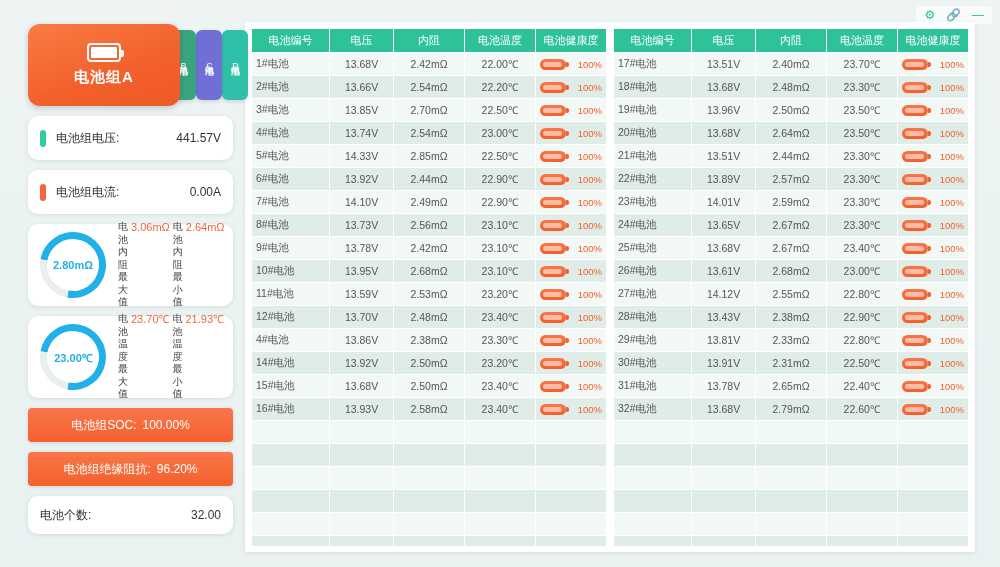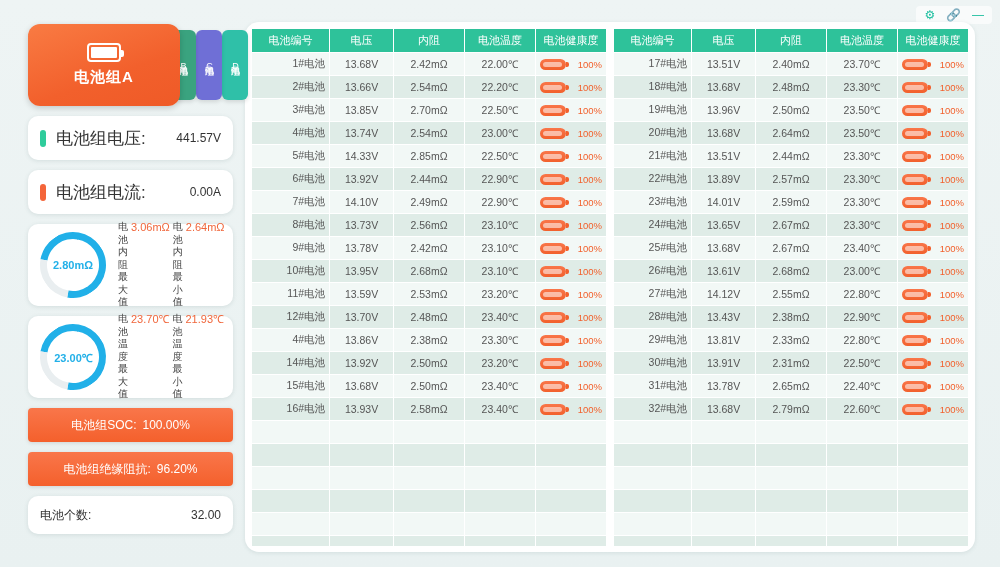--- a/index.html
+++ b/index.html
@@ -68,21 +68,21 @@
 
   .card {
     background: #fff; border-radius: 10px;
     box-shadow: 0 1px 4px rgba(80,110,110,0.16);
     padding: 10px 12px;
   }
   .row-item { display: flex; align-items: center; gap: 10px; height: 24px; }
   .bar-icon { width: 6px; height: 17px; border-radius: 3px; }
   .bar-green { background: #2ecc9b; }
   .bar-orange { background: #f4653a; }
-  .row-label { font-size: 17px; color: #333; }
+  .row-label { font-size: 12px; color: #333; }
   .row-value { font-size: 12px; color: #333; margin-left: auto; }
 
   .gauge-card { display: flex; align-items: center; gap: 12px; height: 82px; }
   .ring {
     width: 66px; height: 66px; border-radius: 50%;
     border: 7px solid #21b0e8;
     border-left-color: #e9eef0;
     display: flex; align-items: center; justify-content: center;
     flex: 0 0 auto;
     transform: rotate(-35deg);
@@ -101,41 +101,41 @@
   .count-card {
     height: 38px; display: flex; align-items: center; justify-content: space-between;
     gap: 8px; font-size: 12px; color: #333;
   }
 
   
   .right {
     position: absolute; left: 245px; top: 22px;
     width: 730px; height: 530px;
     background: #ffffff;
-    border-radius: 14px;
+    border-radius: 2px;
     box-shadow: 0 1px 4px rgba(80,110,110,0.14);
     padding: 6px;
     display: flex; gap: 6px;
   }
   .tbl-wrap { flex: 1 1 0; overflow: hidden; }
   table { border-collapse: collapse; width: 100%; table-layout: fixed; }
   thead th {
     background: #2ec29a; color: #fff; font-size: 11px; font-weight: normal;
     height: 24px; border: 1px solid #ffffff; padding: 0 2px;
     text-align: center; white-space: nowrap;
   }
   tbody td {
     font-size: 10.5px; color: #555; height: 23px;
     border: 1px solid #ffffff; padding: 0 4px;
     text-align: center; white-space: nowrap;
   }
   tbody tr:nth-child(odd) td { background: #f2f8f6; }
   tbody tr:nth-child(even) td { background: #dfece7; }
   tbody tr.empty td { height: 23px; }
-  td.c-id { text-align: right; }
+  td.c-id { text-align: left; }
   .hbar {
     position: relative; height: 11px; border-radius: 6px;
     background: linear-gradient(180deg,#f9764a,#f2602c);
     display: flex; align-items: center; padding-left: 3px;
   }
   .hbar:after {
     content: ""; position: absolute; right: -3px; top: 3px;
     width: 3px; height: 5px; background: #f2602c; border-radius: 0 2px 2px 0;
   }
   .hbar i {

